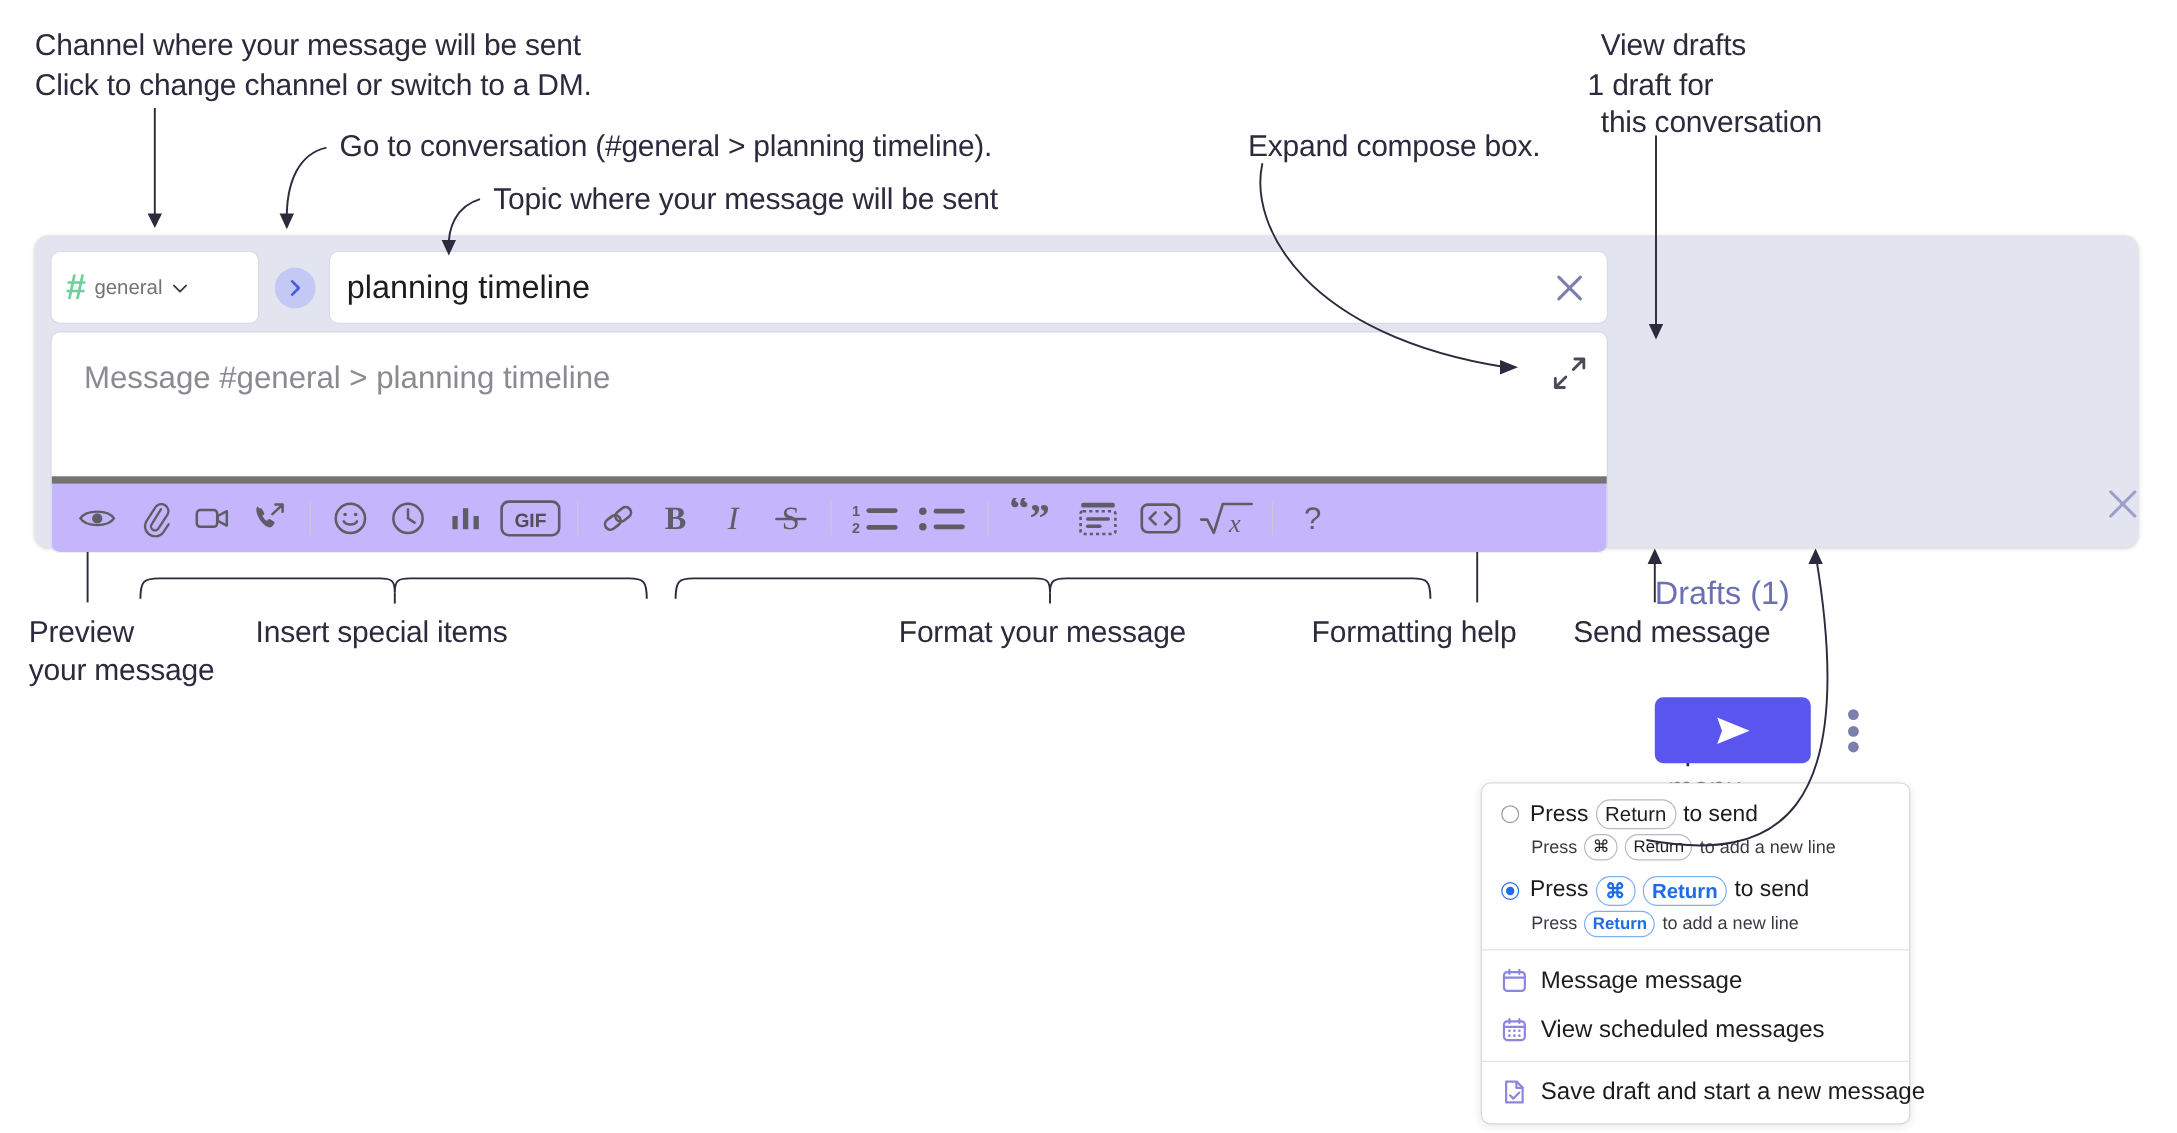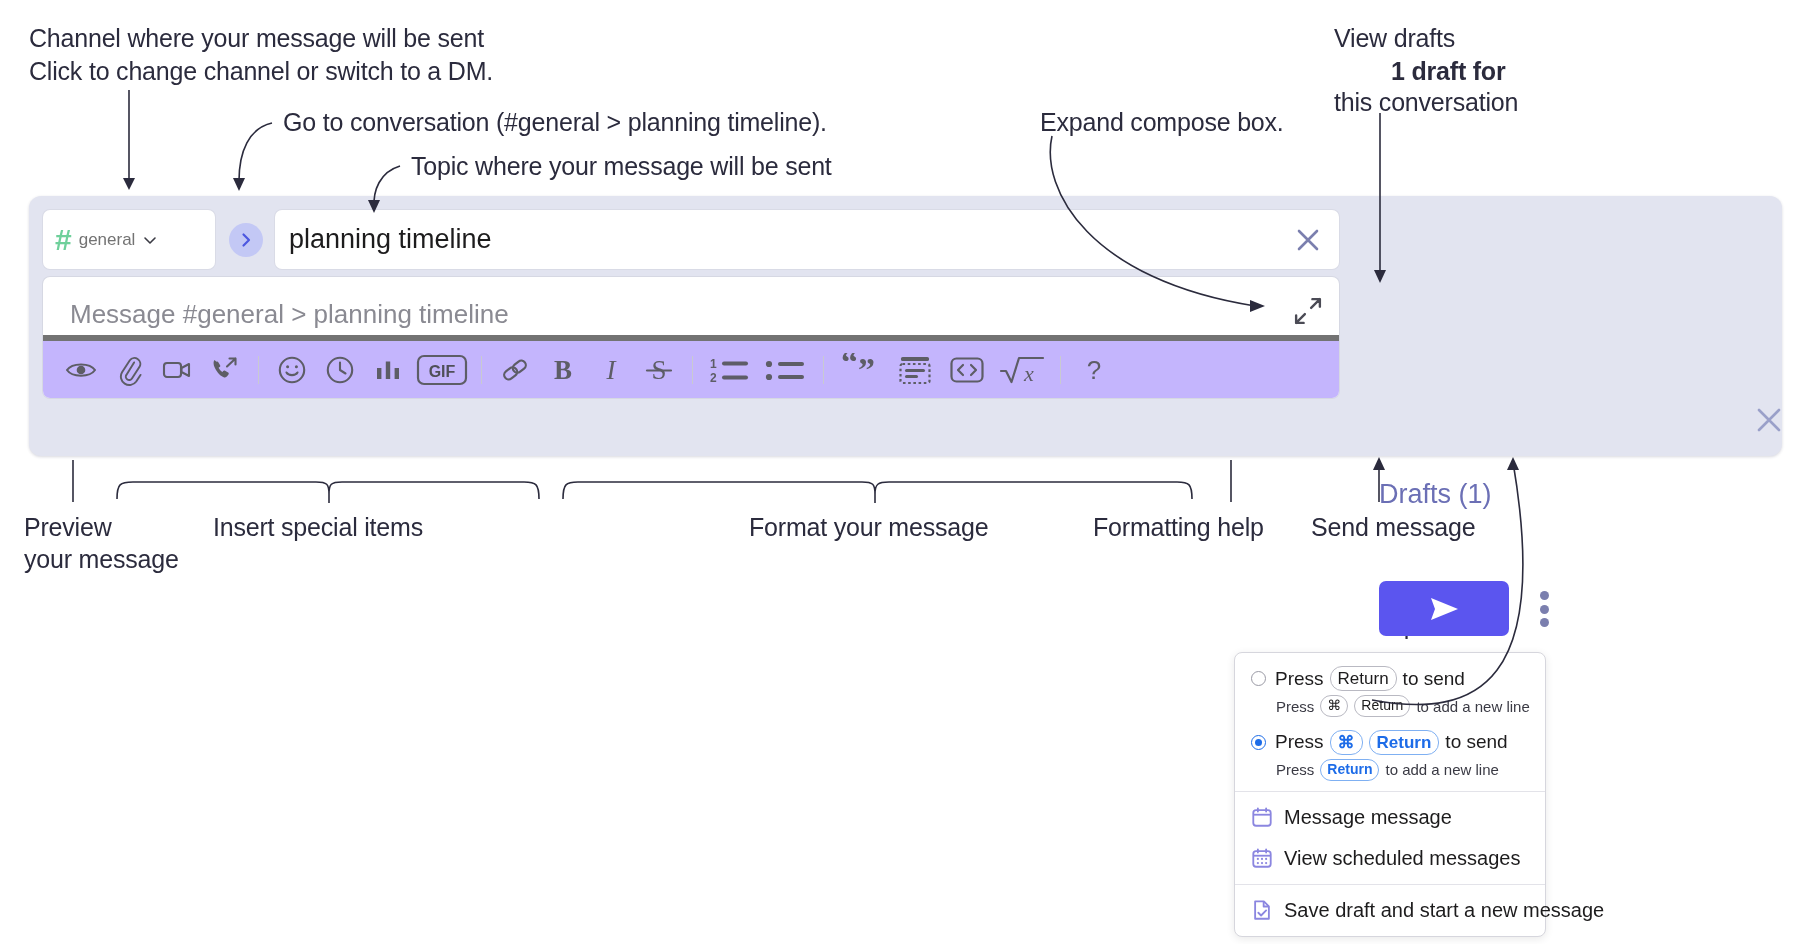--- a/index.html
+++ b/index.html
@@ -53,21 +53,21 @@
     position:absolute;left:232px;top:0;right:0;height:59px;
     background:#ffffff;border-radius:7px;
     display:flex;align-items:center;padding:0 14px;box-sizing:border-box;
     box-shadow:0 0 0 1px rgba(0,0,0,.04);
   }
   #topic-field .tval{font-size:27px;color:#1d1c1d;flex:1;}
   #topic-clear{width:34px;height:34px;flex:0 0 auto;}
 
   
   #msg-box{
-    position:absolute;left:0;top:67px;width:100%;height:121px;
+    position:absolute;left:0;top:67px;width:100%;height:183px;
     background:#ffffff;border-radius:7px;overflow:hidden;
     box-shadow:0 0 0 1px rgba(0,0,0,.05);
     box-sizing:border-box;
   }
   #msg-placeholder{
     position:absolute;left:27px;top:22px;font-size:26px;color:#8a8a92;
   }
   #expand-btn{position:absolute;right:16px;top:19px;width:30px;height:30px;}
 
   
@@ -94,21 +94,21 @@
   #kebab{
     position:absolute;left:1500px;top:392px;width:30px;height:42px;
     display:flex;flex-direction:column;align-items:center;justify-content:space-between;
     padding:3px 0;box-sizing:border-box;
   }
   #kebab span{width:9px;height:9px;border-radius:50%;background:#7b7fae;display:block;}
   #panel-close{position:absolute;left:1723px;top:207px;width:34px;height:34px;}
 
   
   #options-menu{
-    position:absolute;left:1234px;top:652px;width:312px;
+    position:absolute;left:1234px;top:652px;width:358px;
     background:#ffffff;border:1px solid #d6d6dd;border-radius:8px;
     box-shadow:0 2px 8px rgba(0,0,0,.09);
     box-sizing:border-box;
     font-size:19px;color:#1d1c1d;
   }
   .menu-sect{padding:12px 0 10px 0;}
   .radio-row{display:flex;align-items:center;gap:9px;padding:1px 14px 0 16px;}
   .radio{
     width:15px;height:15px;border-radius:50%;border:1.6px solid #9a9aa5;
     box-sizing:border-box;flex:0 0 auto;position:relative;background:#fff;
@@ -153,21 +153,21 @@
   <b>Topic</b><span> where your message will be sent</span>
 </div>
 
 <div class="ann" style="left:1040px;top:106px;">
   <b>Expand</b><span> compose box.</span>
 </div>
 
 <div class="ann" style="left:1334px;top:22px;">
   <span>View </span><b>drafts</b>
 </div>
-<div class="ann ital" style="left:1391px;top:55px;font-weight:bold;">1 draft for</div>
+<div class="ann ital" style="left:1323px;top:55px;">1 draft for</div>
 <div class="ann ital" style="left:1334px;top:86px;">this conversation</div>
 
 <div class="ann" style="left:24px;top:511px;">
   <b>Preview</b>
 </div>
 <div class="ann" style="left:24px;top:543px;">your message</div>
 
 <div class="ann" style="left:213px;top:511px;">
   <b>Insert</b><span> special items</span>
 </div>

